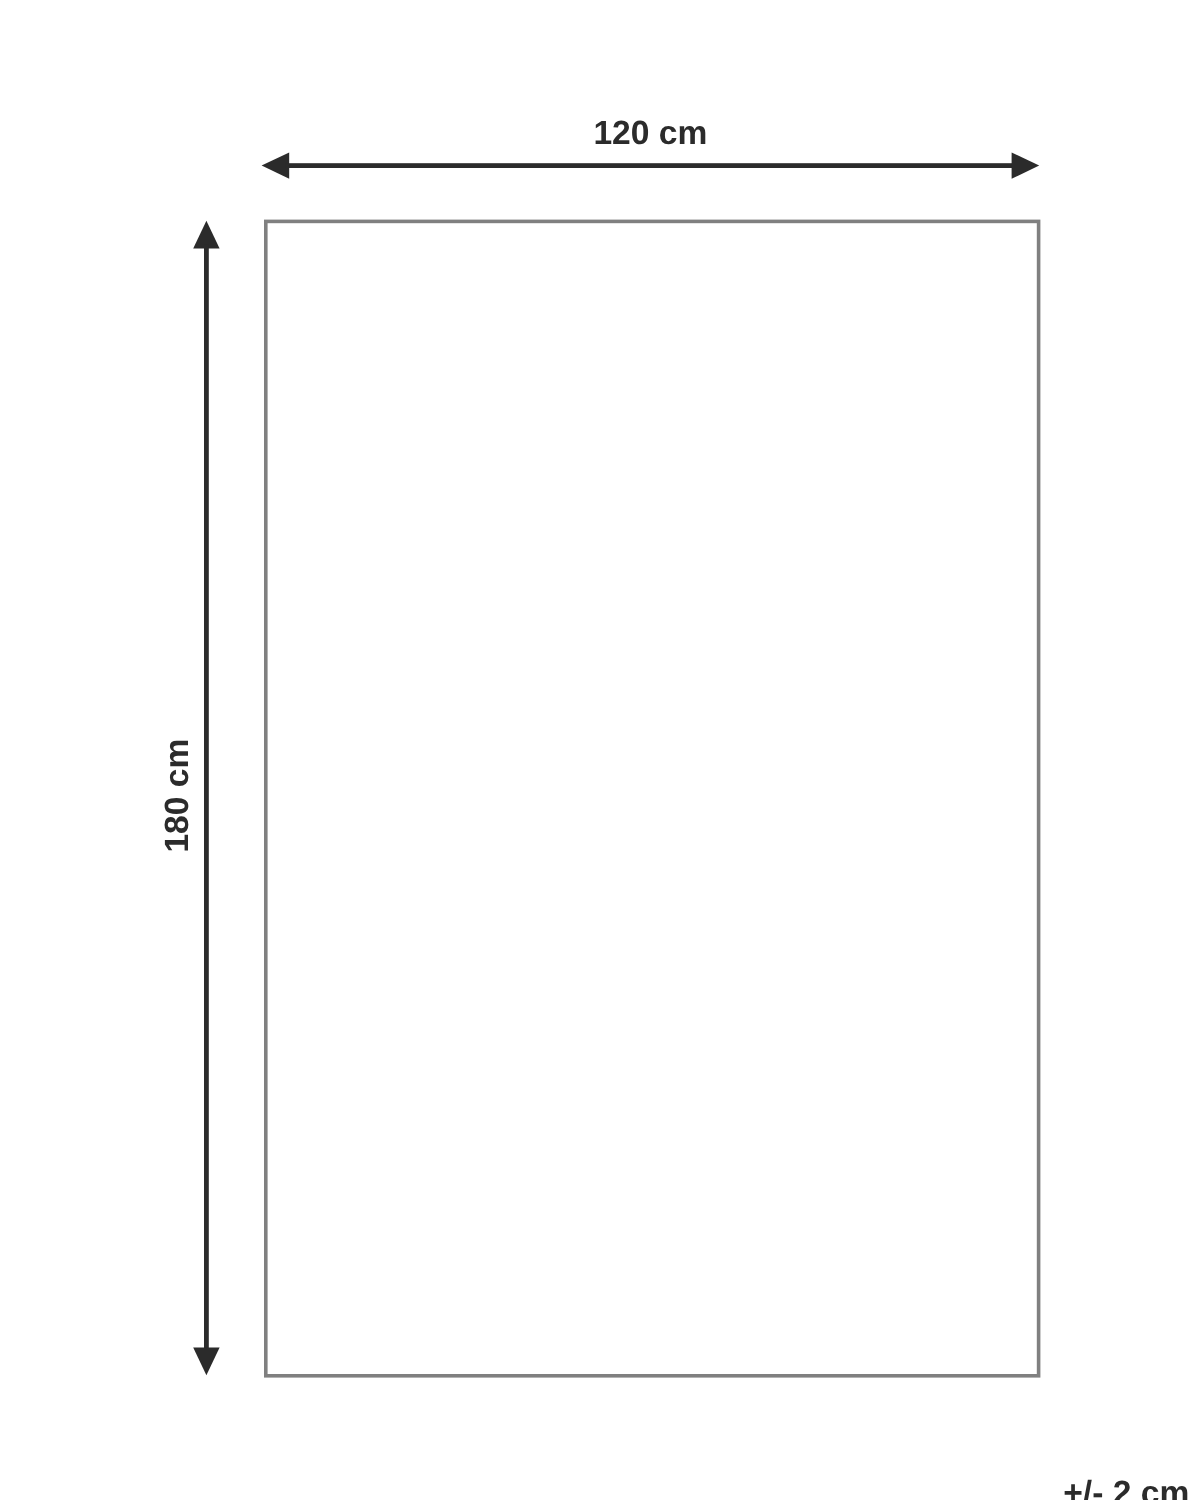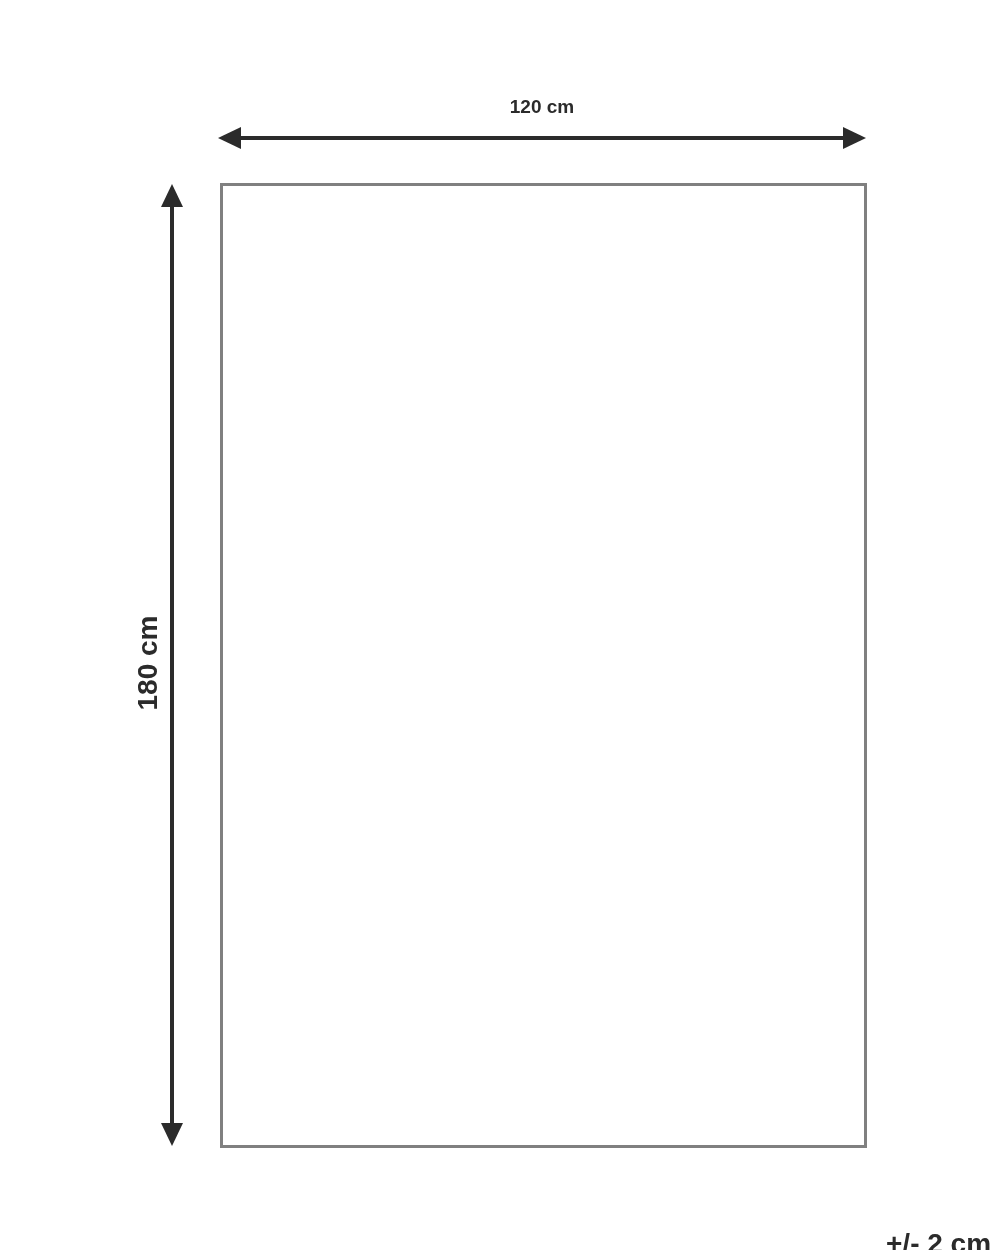--- a/index.html
+++ b/index.html
@@ -24,21 +24,21 @@
     overflow: hidden;
   }
 
   
   .h-label {
     position: absolute;
     left: 218px;
     top: 97px;
     width: 648px;
     text-align: center;
-    font-size: 19px;
+    font-size: 28px;
     font-weight: 700;
     color: var(--text);
     line-height: 1;
   }
   .h-arrow {
     position: absolute;
     left: 218px;
     top: 127px;
     width: 648px;
     height: 22px;

